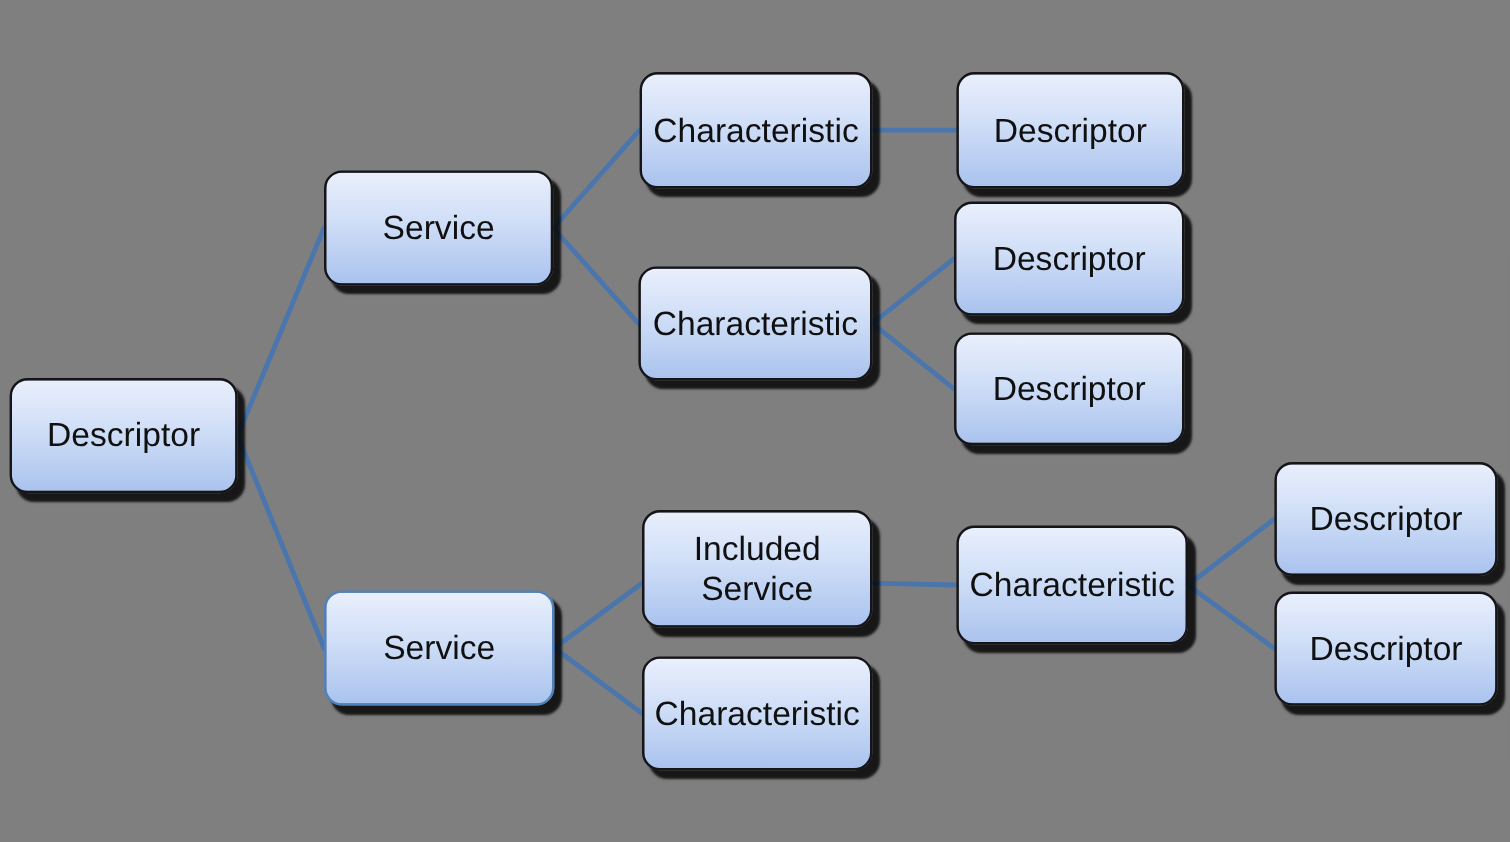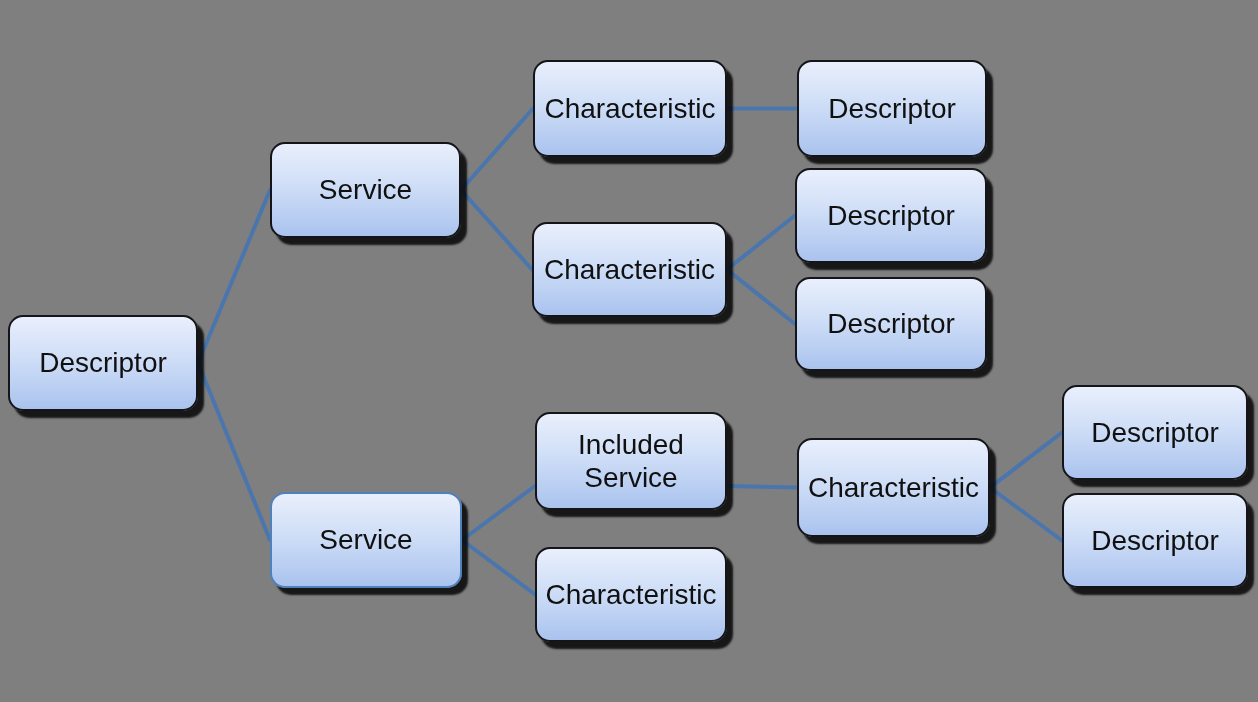--- a/index.html
+++ b/index.html
@@ -77,21 +77,21 @@
   <div class="node" style="left:797px;top:60px;width:190px;height:97px;">Descriptor</div>
 
   <div class="node" style="left:532px;top:222px;width:195px;height:95px;">Characteristic</div>
 
   <div class="node" style="left:795px;top:168px;width:192px;height:95px;">Descriptor</div>
 
   <div class="node" style="left:795px;top:277px;width:192px;height:94px;">Descriptor</div>
 
   <div class="node accent-border" style="left:270px;top:492px;width:192px;height:96px;">Service</div>
 
-  <div class="node" style="left:535px;top:412px;width:192px;height:98px;">Included Service</div>
+  <div class="node" style="left:535px;top:425px;width:192px;height:98px;">Included Service</div>
 
   <div class="node" style="left:797px;top:438px;width:193px;height:99px;">Characteristic</div>
 
   <div class="node" style="left:535px;top:547px;width:192px;height:95px;">Characteristic</div>
 
   <div class="node" style="left:1062px;top:385px;width:186px;height:95px;">Descriptor</div>
 
   <div class="node" style="left:1062px;top:493px;width:186px;height:95px;">Descriptor</div>
 
 </div>

